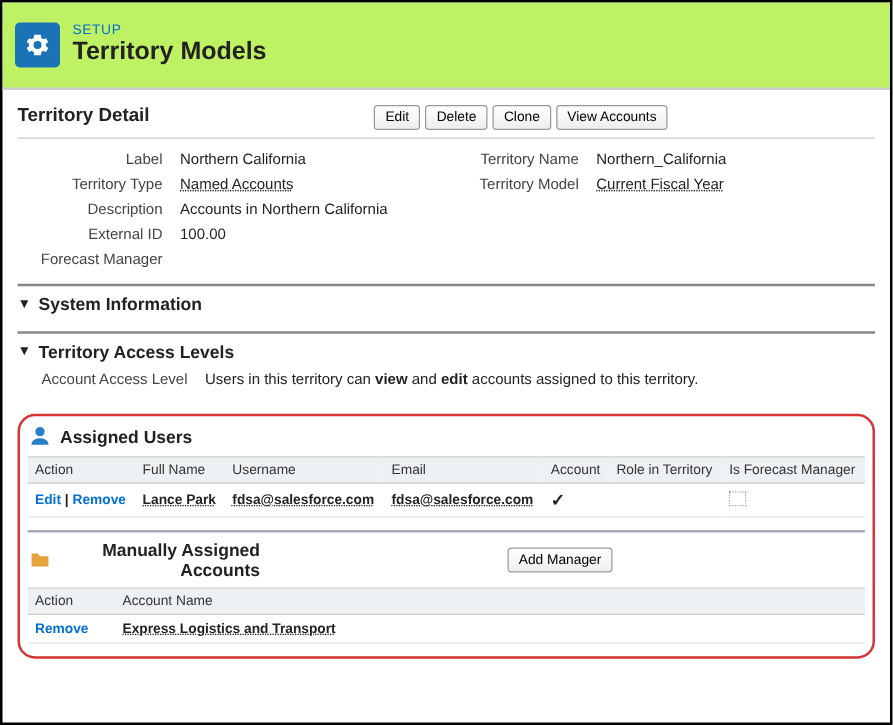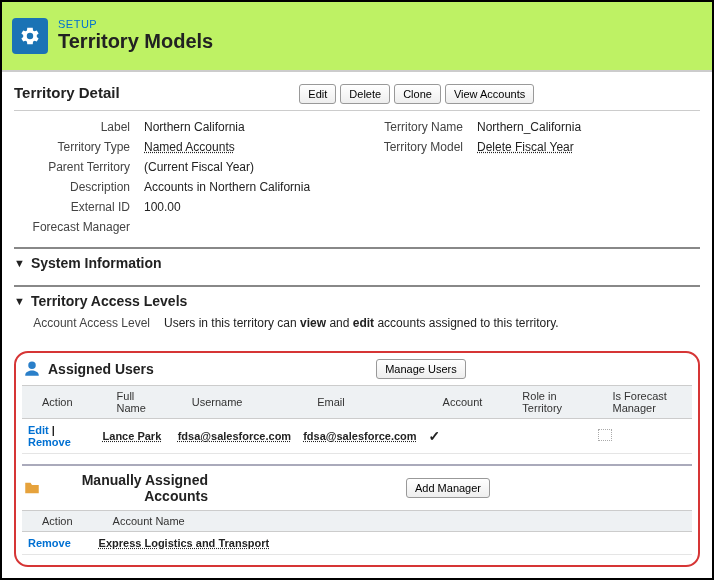--- a/index.html
+++ b/index.html
@@ -113,21 +113,21 @@
     width: 100%;
     border-collapse: collapse;
     font-size: 11px;
     margin-top: 2px;
   }
   table.grid th {
     text-align: left;
     background: #eef1f3;
     border-top: 1px solid #ccc;
     border-bottom: 1px solid #ccc;
-    padding: 4px 20px;
+    padding: 4px 6px;
     font-weight: normal;
     color: #333;
   }
   table.grid td {
     padding: 5px 6px;
     border-bottom: 1px solid #e5e5e5;
     vertical-align: middle;
     font-weight: bold;
   }
   .action-link { color: #0070d2; cursor:pointer; }
@@ -169,44 +169,40 @@
     <div class="col">
       <div class="field-row">
           <div class="field-label">Label</div>
           <div class="field-val">Northern California</div>
         </div>
       <div class="field-row">
           <div class="field-label">Territory Type</div>
           <div class="field-val"><a class="linklike">Named Accounts</a></div>
         </div>
       <div class="field-row">
-          <div class="field-label">Parent Territory</div>
-          <div class="field-val">(Current Fiscal Year)</div>
-        </div>
-      <div class="field-row">
           <div class="field-label">Description</div>
           <div class="field-val">Accounts in Northern California</div>
         </div>
       <div class="field-row">
           <div class="field-label">External ID</div>
           <div class="field-val">100.00</div>
         </div>
       <div class="field-row">
           <div class="field-label">Forecast Manager</div>
           <div class="field-val"></div>
         </div>
     </div>
     <div class="col">
       <div class="field-row">
           <div class="field-label" style="width:120px">Territory Name</div>
           <div class="field-val">Northern_California</div>
         </div>
       <div class="field-row">
           <div class="field-label" style="width:120px">Territory Model</div>
-          <div class="field-val"><a class="linklike">Delete Fiscal Year</a></div>
+          <div class="field-val"><a class="linklike">Current Fiscal Year</a></div>
         </div>
     </div>
   </div>
 
   <div class="hr-heavy"></div>
 
   <div class="collapsible">
     <span class="tri">▼</span>
     <span>System Information</span>
   </div>
@@ -226,23 +222,20 @@
 
   <div class="highlight-block">
 
     <div class="rel-head">
       <div class="icon-box">
         <svg viewBox="0 0 24 24" width="18" height="18" fill="#2a7fc9">
             <path d="M12 12a5 5 0 1 0-5-5 5 5 0 0 0 5 5Zm0 2c-4 0-9 2-9 6v1h18v-1c0-4-5-6-9-6Z"></path>
           </svg>
       </div>
       <h3>Assigned Users</h3>
-      <div class="rel-btn-wrap">
-        <button class="btn">Manage Users</button>
-      </div>
     </div>
     <table class="grid">
       <thead>
           <tr>
         <th>Action</th>
         <th>Full Name</th>
         <th>Username</th>
         <th>Email</th>
         <th>Account</th>
         <th>Role in Territory</th>

